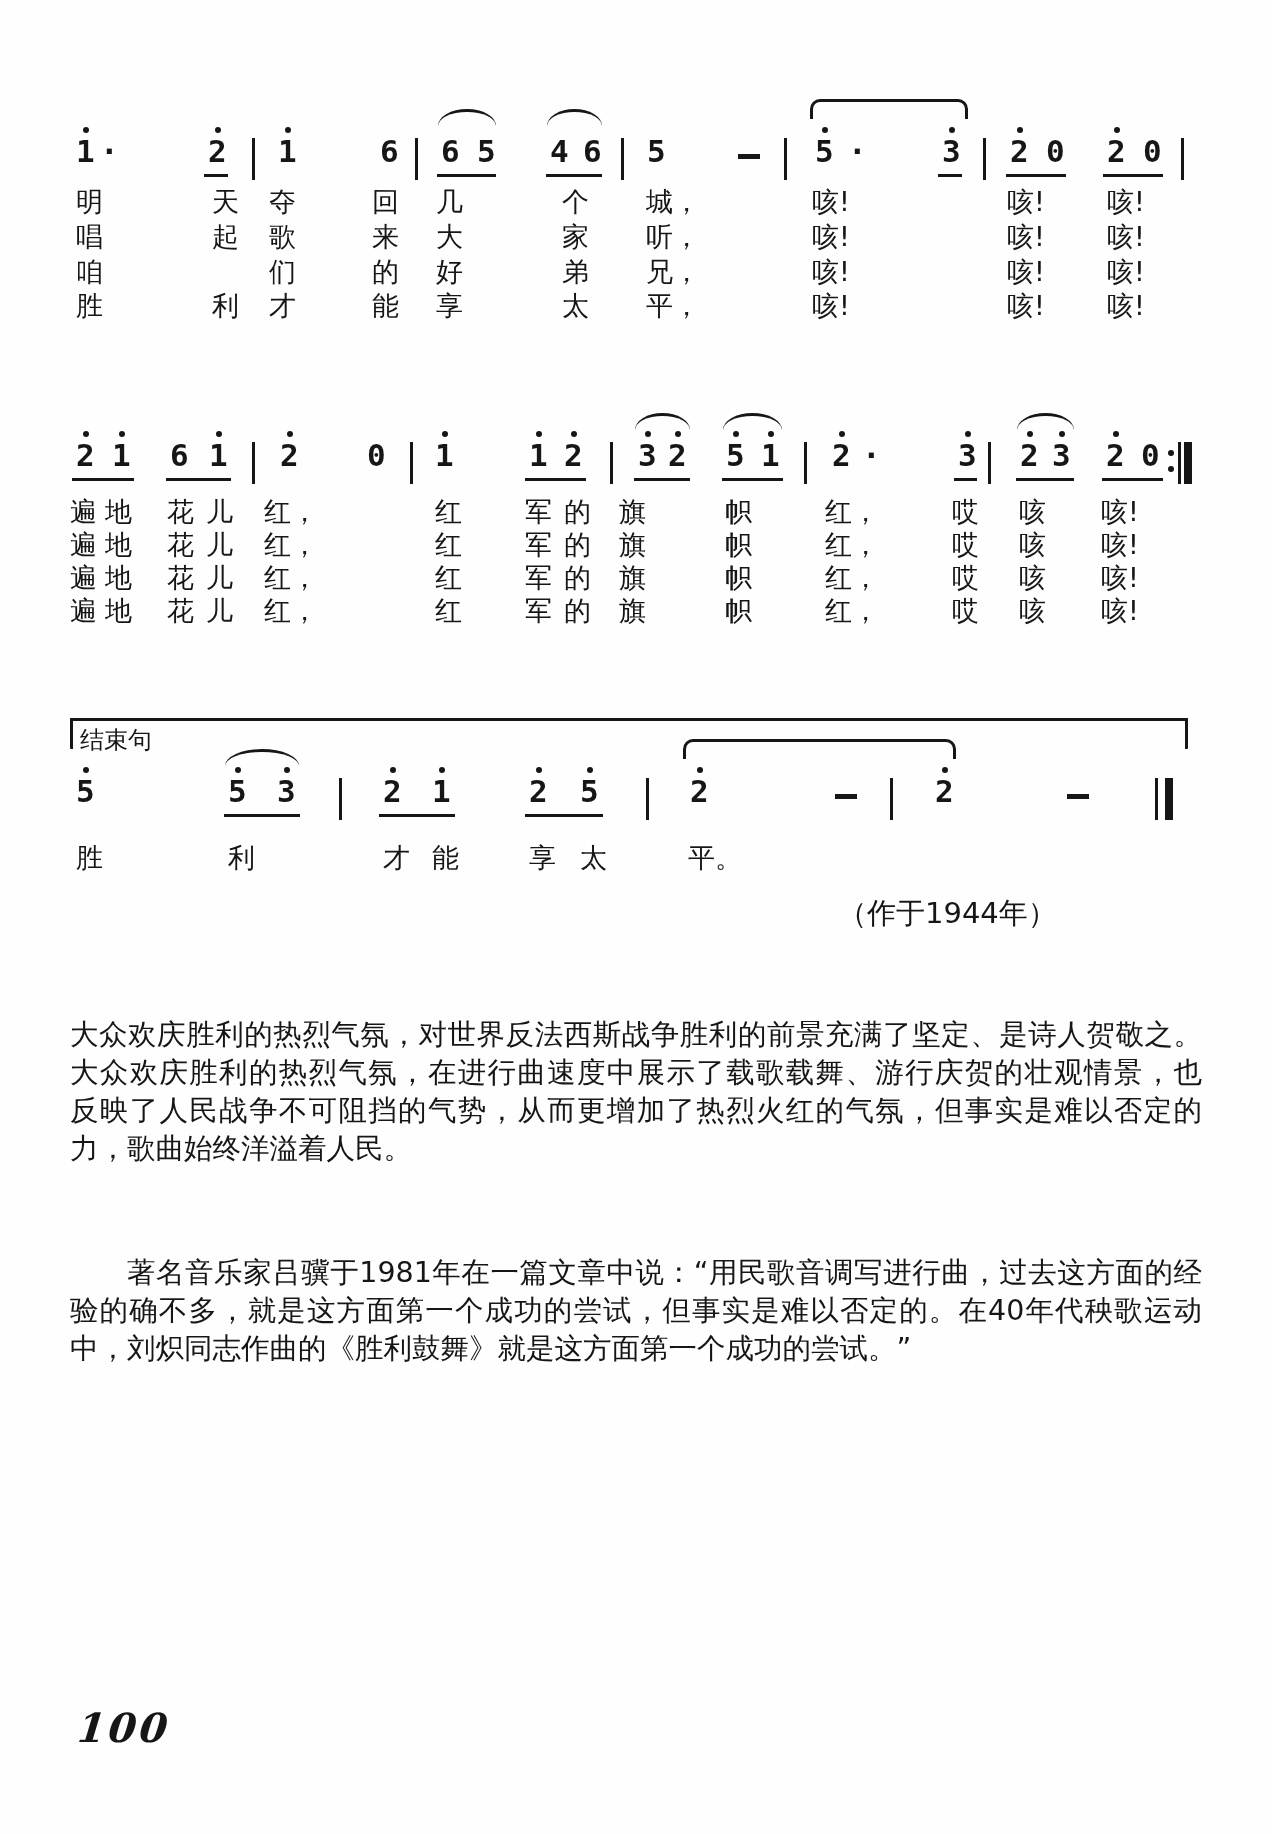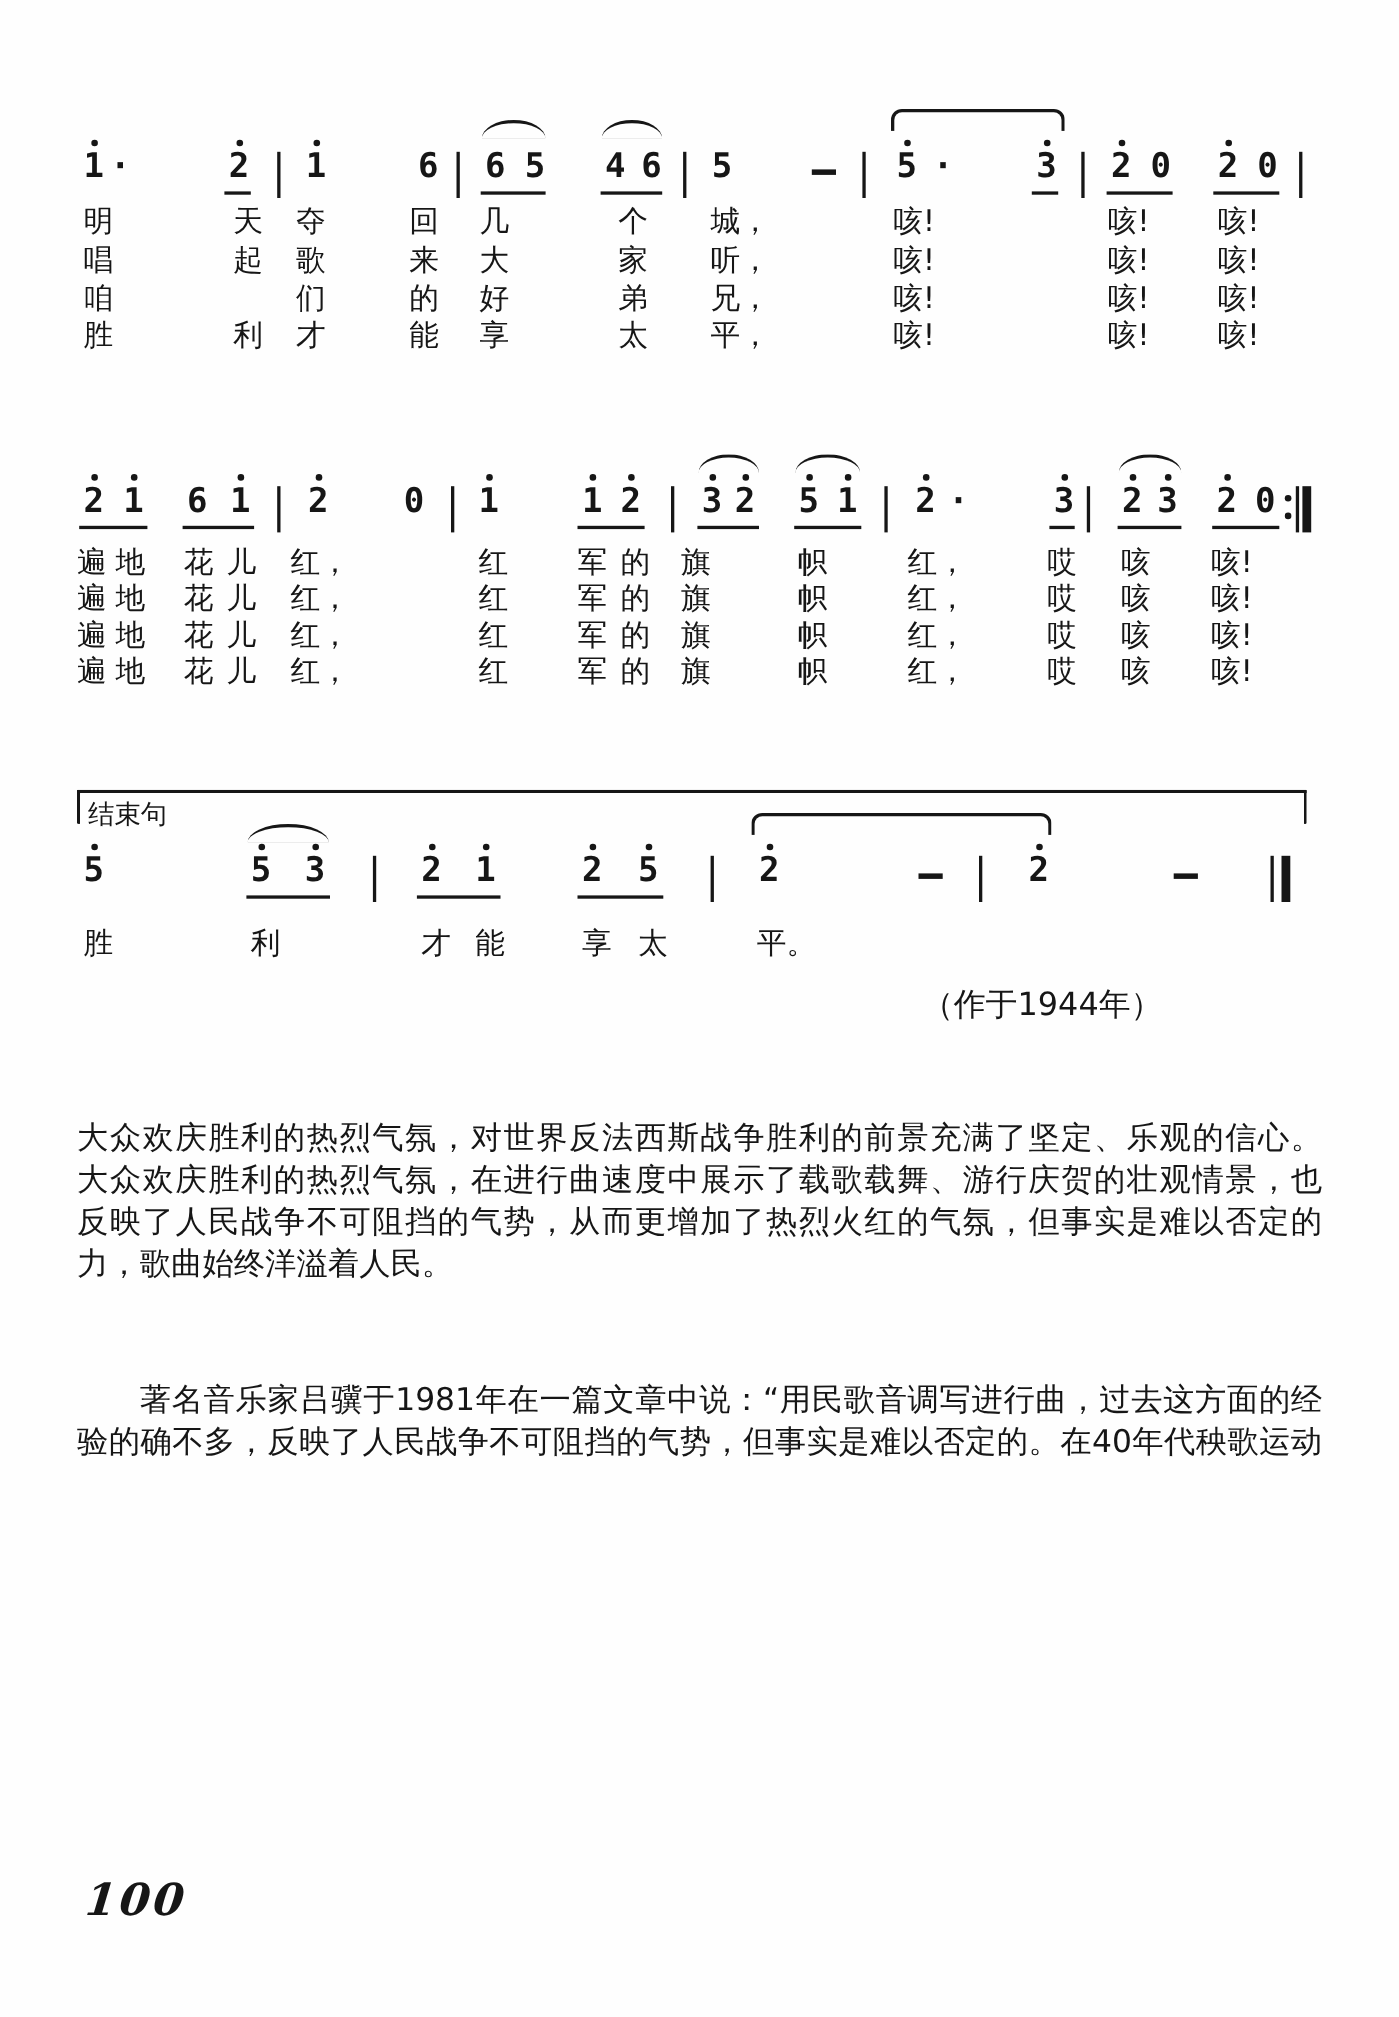--- a/index.html
+++ b/index.html
@@ -280,24 +280,25 @@
       <div class="lc" style="left: 383px; top: 842px;">才</div>
       <div class="lc" style="left: 432px; top: 842px;">能</div>
       <div class="lc" style="left: 529px; top: 842px;">享</div>
       <div class="lc" style="left: 580px; top: 842px;">太</div>
       <div class="lc" style="left: 688px; top: 842px;">平。</div>
     </div>
 
   <div class="attr">（作于1944年）</div>
 
   <div id="para1" class="para" style="top:1016px">
-      <div class="pline">大众欢庆胜利的热烈气氛，对世界反法西斯战争胜利的前景充满了坚定、乐观的信心。</div>
+      <div class="pline">大众欢庆胜利的热烈气氛，对世界反法西斯战争胜利的前景充满了坚定、是诗人贺敬之。</div>
       <div class="pline">大众欢庆胜利的热烈气氛，在进行曲速度中展示了载歌载舞、游行庆贺的壮观情景，也</div>
       <div class="pline">反映了人民战争不可阻挡的气势，从而更增加了热烈火红的气氛，但事实是难以否定的</div>
       <div class="pline last">力，歌曲始终洋溢着人民。</div>
     </div>
   <div id="para2" class="para" style="top:1254px">
       <div class="pline indent">著名音乐家吕骥于1981年在一篇文章中说：“用民歌音调写进行曲，过去这方面的经</div>
-      <div class="pline">验的确不多，反映了人民战争不可阻挡的气势，但事实是难以否定的。在40年代秧歌运动</div>
+      <div class="pline">验的确不多，就是这方面第一个成功的尝试，但事实是难以否定的。在40年代秧歌运动</div>
+      <div class="pline last">中，刘炽同志作曲的《胜利鼓舞》就是这方面第一个成功的尝试。”</div>
     </div>
 
   <div class="pgnum">100</div>
 </div>
 
 </body></html>

